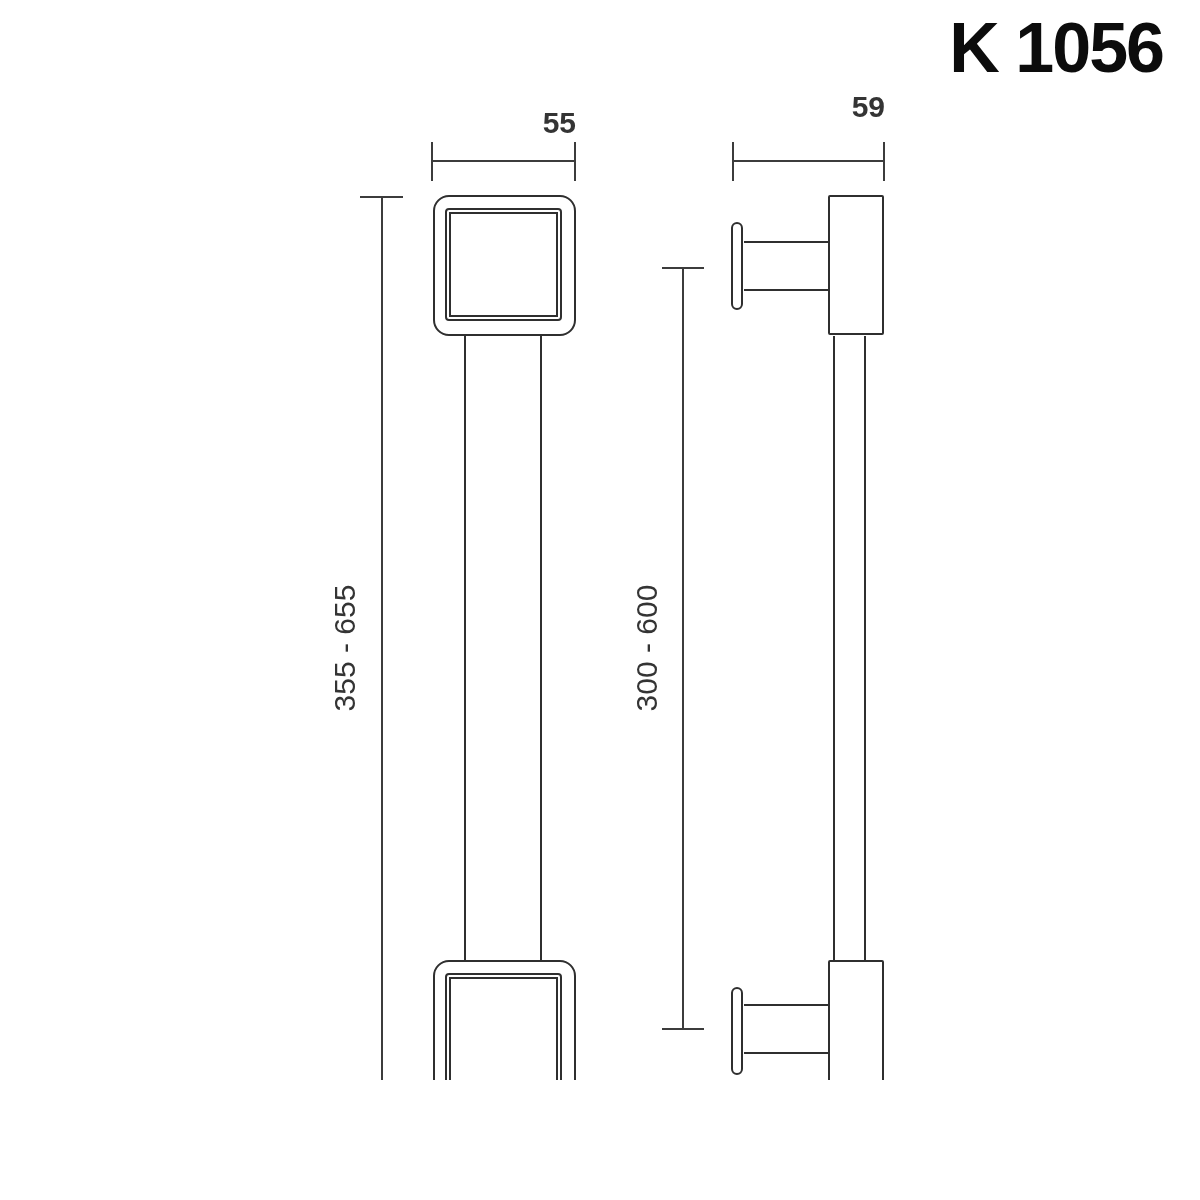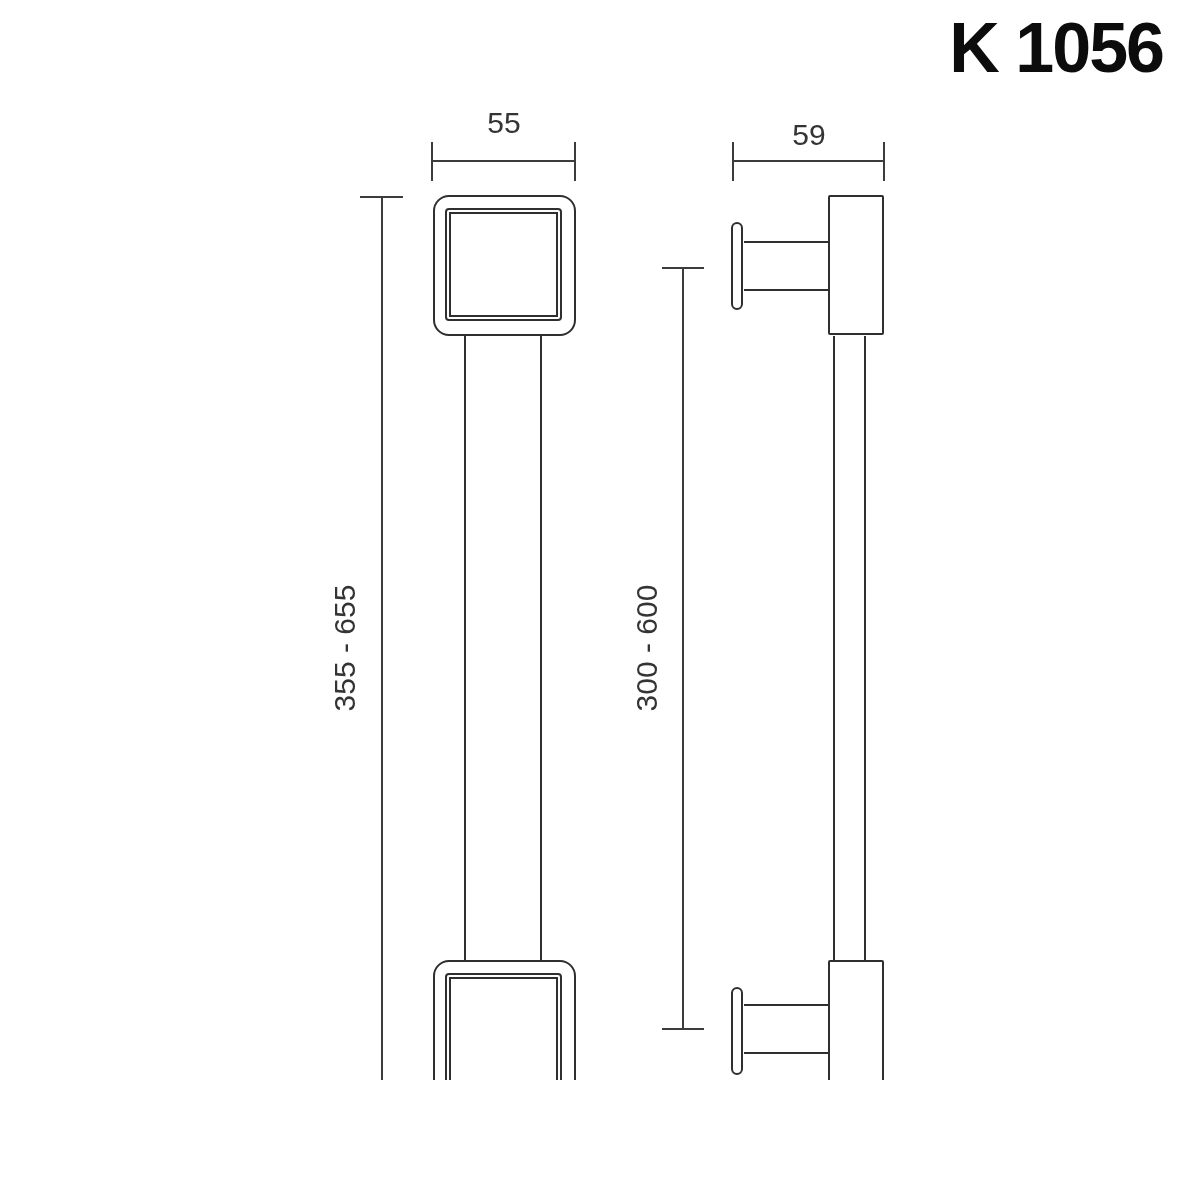--- a/index.html
+++ b/index.html
@@ -15,21 +15,21 @@
 
   
   .hline{position:absolute;height:2px;background:#3c3c3c;}
   .vline{position:absolute;width:2px;background:#3c3c3c;}
   .dim-label{
     position:absolute;
     font-size:30px;
     color:#343434;
     white-space:nowrap;
   }
-  .dim-label.center{text-align:center;}
+  .dim-label.center{text-align:right;font-weight:bold;}
   .dim-label.rot{
     transform:translate(-50%,-50%) rotate(-90deg);
   }
 
   
   .title{
     position:absolute;
     top:16px;right:37px;
     margin:0;
     font-size:70px;
@@ -141,21 +141,21 @@
       <div class="cap-inner"></div>
     </div>
 
     <div class="cap" style="left:433px;top:960px;">
       <div class="cap-inner"></div>
     </div>
   </div>
 
   <div class="layer">
 
-    <div class="dim-label center" style="left:733px;top:118px;width:152px;">59</div>
+    <div class="dim-label center" style="left:733px;top:90px;width:152px;">59</div>
     <div class="hline" style="left:733px;top:160px;width:152px;"></div>
     <div class="vline" style="left:732px;top:142px;height:39px;"></div>
     <div class="vline" style="left:883px;top:142px;height:39px;"></div>
 
     <div class="vline" style="left:682px;top:268px;height:762px;"></div>
     <div class="hline" style="left:662px;top:267px;width:42px;"></div>
     <div class="hline" style="left:662px;top:1028px;width:42px;"></div>
     <div class="dim-label rot" style="left:647px;top:648px;">300 - 600</div>
 
     <div class="side-neck" style="top:241px;"></div>

